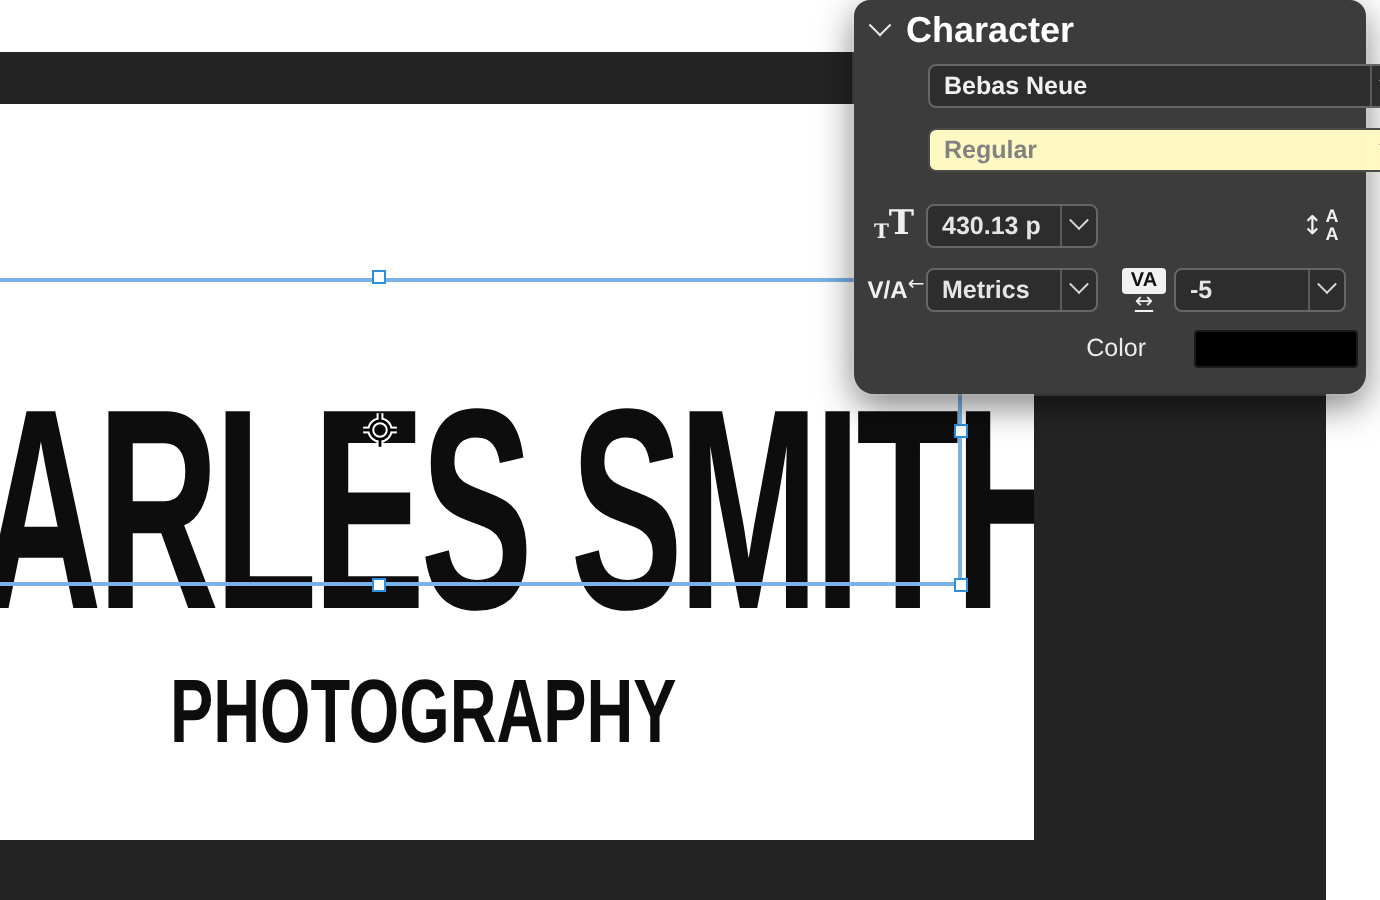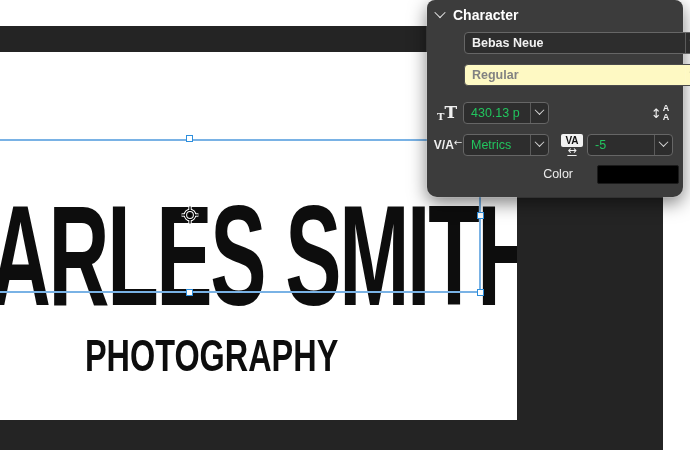--- a/index.html
+++ b/index.html
@@ -53,21 +53,21 @@
   .panel{
     position:absolute;left:427px;top:0;width:256px;height:197px;
     background:#3c3c3c;border-radius:8px 8px 10px 10px;
     box-shadow:0 0 0 1px rgba(255,255,255,.12), 0 6px 18px rgba(0,0,0,.5);
     z-index:10;color:#f1f1f1;font-size:12.5px;
   }
   .panel-header{
     position:absolute;left:9px;top:5px;height:20px;
     display:flex;align-items:center;gap:9px;
   }
-  .panel-title{font-size:14px;font-weight:700;color:#ffffff;text-align:center;}
+  .panel-title{font-size:18px;font-weight:700;color:#ffffff;text-align:center;}
   .chev{
     display:inline-block;width:7px;height:7px;
     border-right:1.7px solid currentColor;border-bottom:1.7px solid currentColor;
     transform:rotate(45deg) translate(-1px,-1px);
   }
   .panel-header .chev{color:#e8e8e8;margin-top:-3px;}
 
   .dd,.field{
     background:#2d2d2d;border:1px solid #666666;border-radius:4px;
     display:flex;align-items:stretch;box-sizing:border-box;overflow:hidden;
@@ -109,21 +109,21 @@
   .icon-kerning .l-arrow{font-size:10px;line-height:.8;font-family:"DejaVu Sans",sans-serif;margin-top:0px;}
   .icon-tracking{width:26px;margin-left:4px;flex-direction:column;text-decoration:underline;}
   .icon-tracking .va-box{
     background:#f2f2f2;color:#111;border-radius:2px;width:22px;height:13px;
     display:flex;align-items:center;justify-content:center;
     font-size:10px;font-weight:700;letter-spacing:0;
   }
   .icon-tracking .lr-arrow{font-size:11px;line-height:.9;font-family:"DejaVu Sans",sans-serif;margin-top:-1px;color:#f0f0f0;}
   .field{width:86px;height:22px;margin-left:2px;}
   .prow .spacer{flex:1;}
-  .field-value{font-weight:400;color:#22c55e;}
+  .field-value{font-weight:700;color:#e5e5e5;}
 
   .color-row{
     position:absolute;left:0;right:4px;top:164px;height:20px;
     display:flex;align-items:center;justify-content:flex-end;gap:24px;
   }
   .color-label{font-size:12.5px;color:#ececec;}
   .swatch{
     width:82px;height:19px;background:#000000;border:1px solid #1b1b1b;
     border-radius:2px;box-sizing:border-box;
   }

